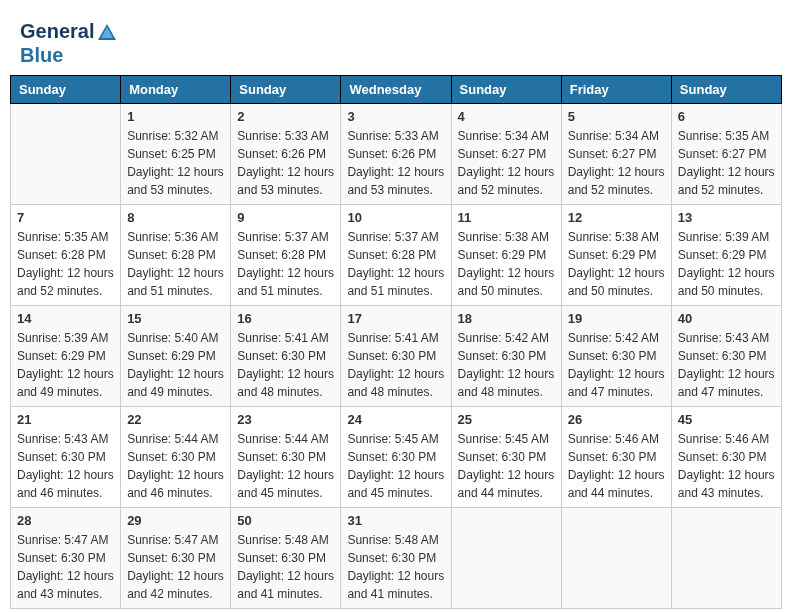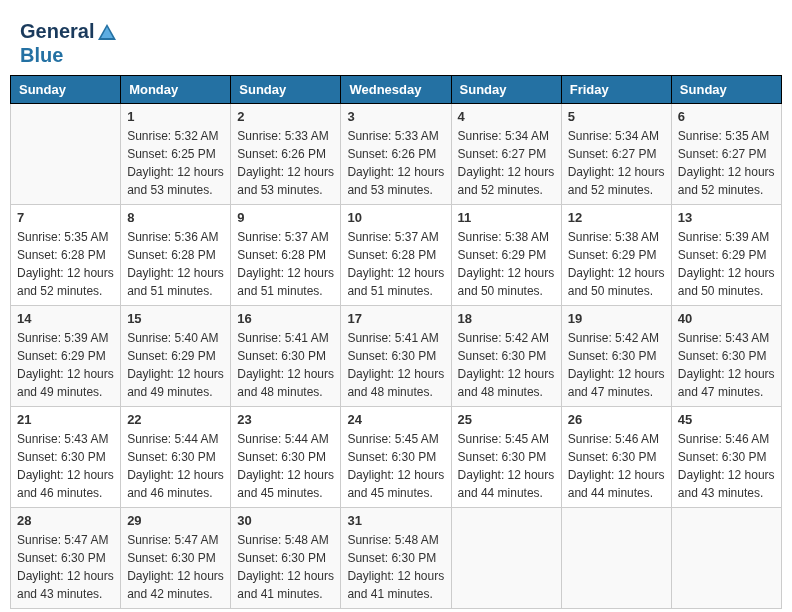--- a/index.html
+++ b/index.html
@@ -228,21 +228,21 @@
       <tr>
         <td>
           <span class="day-number">28</span>
           <div class="day-info">Sunrise: 5:47 AM<br>Sunset: 6:30 PM<br>Daylight: 12 hours and 43 minutes.</div>
         </td>
         <td>
           <span class="day-number">29</span>
           <div class="day-info">Sunrise: 5:47 AM<br>Sunset: 6:30 PM<br>Daylight: 12 hours and 42 minutes.</div>
         </td>
         <td>
-          <span class="day-number">30</span>
+          <span class="day-number">50</span>
           <div class="day-info">Sunrise: 5:48 AM<br>Sunset: 6:30 PM<br>Daylight: 12 hours and 41 minutes.</div>
         </td>
         <td>
           <span class="day-number">31</span>
           <div class="day-info">Sunrise: 5:48 AM<br>Sunset: 6:30 PM<br>Daylight: 12 hours and 41 minutes.</div>
         </td>
         <td></td>
         <td></td>
         <td></td>
       </tr>

